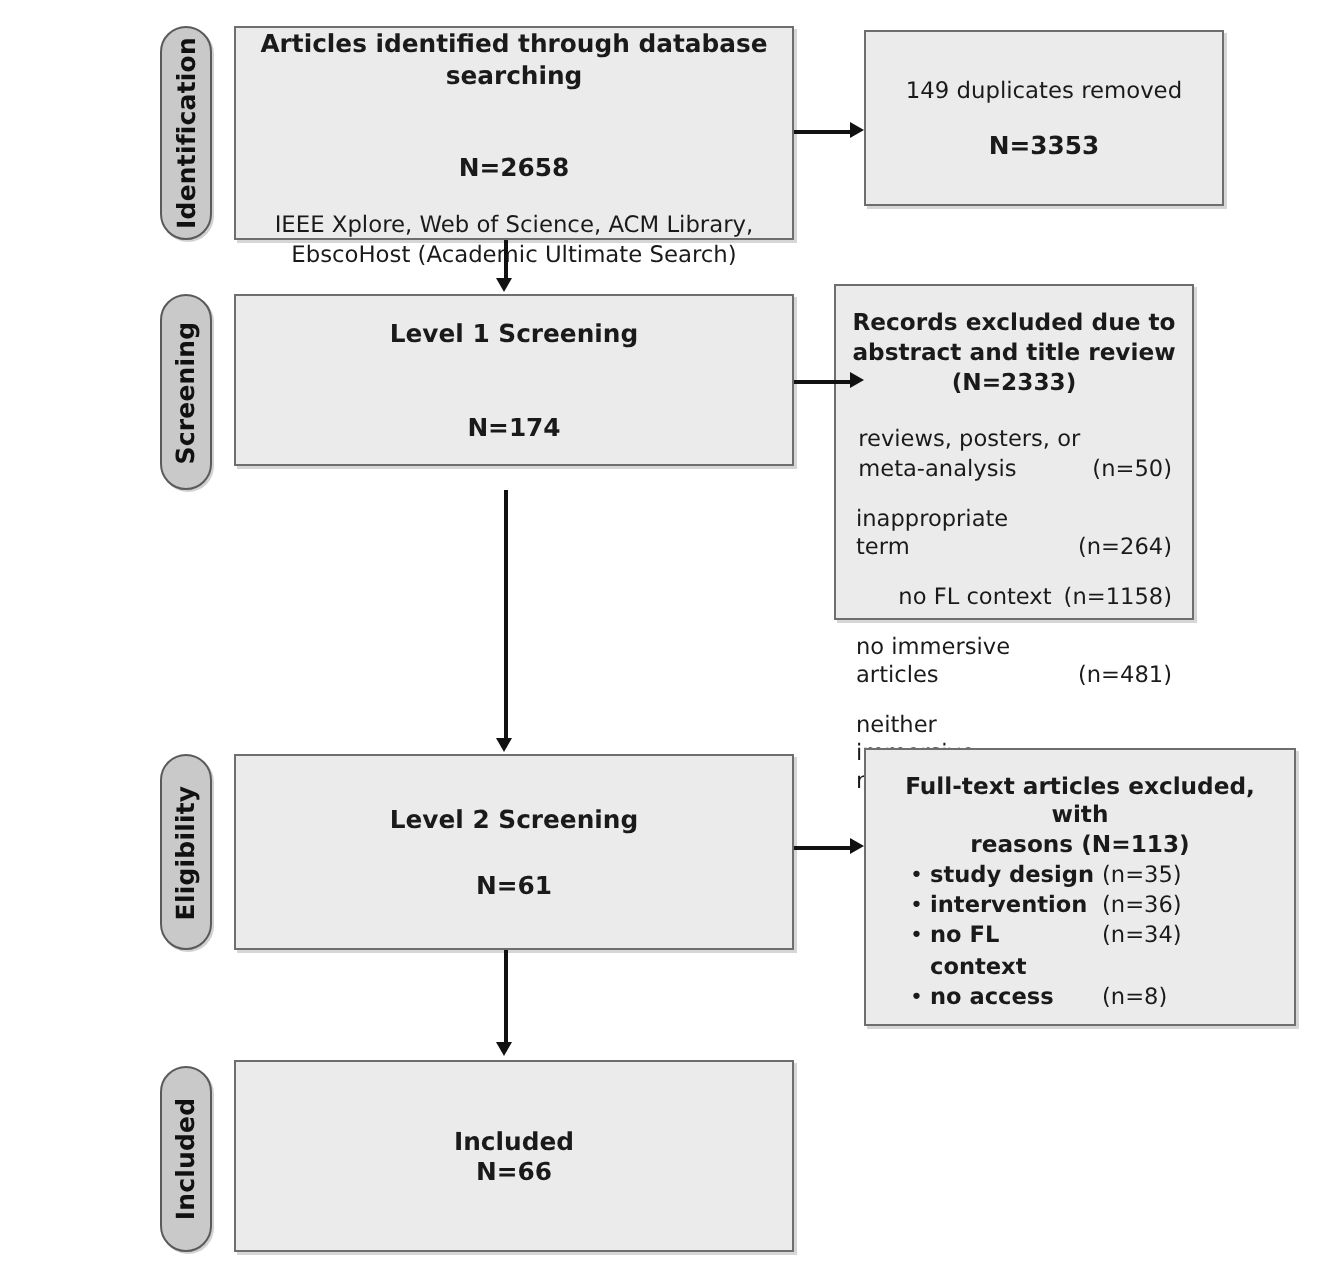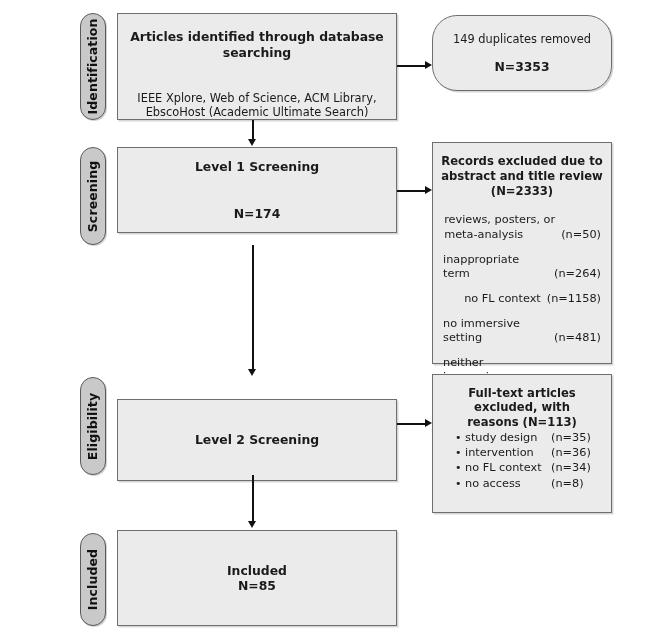--- a/index.html
+++ b/index.html
@@ -124,20 +124,21 @@
   .ft-bullet {
     width: 10px;
     flex: 0 0 10px;
     font-size: 11px;
     line-height: 1;
   }
   .ft-name {
     display: inline-block;
     width: 86px;
     flex: 0 0 86px;
+    font-weight: bold;
   }
   .ft-cnt { white-space: nowrap; }
 
   
   .vline {
     position: absolute;
     width: 1.6px;
     background: #111111;
   }
   .hline {
@@ -177,91 +178,93 @@
     <span>Eligibility</span>
   </div>
 
   <div class="stage-pill" style="left:80px; top:533px; height:93px;">
     <span>Included</span>
   </div>
 
   <div class="box" style="left:117px; top:13px; width:280px; height:107px;">
     <div class="box-inner">
       <div class="ttl" style="padding:16px 8px;">Articles identified through database searching</div>
+      <div class="num" style="margin-top:14px;">N=2658</div>
       <div class="sub" style="margin-top:14px; padding:0 8px; white-space:pre-line;">IEEE Xplore, Web of Science, ACM Library,
 EbscoHost (Academic Ultimate Search)</div>
     </div>
   </div>
 
-  <div class="box" style="left:432px; top:15px; width:180px; height:76px;border-radius:25px;">
+  <div class="box" style="left:432px; top:15px; width:180px; height:88px;">
     <div class="box-inner">
       <div class="sub">149 duplicates removed</div>
       <div class="num" style="margin-top:13px;">N=3353</div>
     </div>
   </div>
 
   <div class="hline" style="left:397px; top:65px; width:29px;"></div>
   <div class="arrow-right" style="left:425px; top:61px;"></div>
 
   <div class="vline" style="left:252px; top:120px; height:21px;"></div>
   <div class="arrow-down" style="left:248px; top:139px;"></div>
 
   <div class="box" style="left:117px; top:147px; width:280px; height:86px;">
     <div class="box-inner">
       <div class="ttl">Level 1 Screening</div>
       <div class="num" style="margin-top:32px;">N=174</div>
     </div>
   </div>
 
-  <div class="box" style="left:432px; top:142px; width:180px; height:222px;">
+  <div class="box" style="left:417px; top:142px; width:180px; height:168px;">
     <div class="box-inner topalign" style="padding-top:11px;">
       <div class="ttl" style="padding:0 8px; white-space:pre-line; font-size:11.6px;">Records excluded due to
 abstract and title review
 (N=2333)</div>
 
       <div class="reasons" style="margin-top:15px;">
         <div class="reason-row">
           <span class="reason-label">reviews, posters, or
 meta-analysis</span>
           <span class="reason-count">(n=50)</span>
         </div>
         <div class="reason-row">
           <span class="reason-label">inappropriate term</span>
           <span class="reason-count">(n=264)</span>
         </div>
         <div class="reason-row">
           <span class="reason-label">no FL context</span>
           <span class="reason-count">(n=1158)</span>
         </div>
         <div class="reason-row">
-          <span class="reason-label">no immersive setting</span>
+          <span class="reason-label">no immersive articles</span>
           <span class="reason-count">(n=481)</span>
         </div>
         <div class="reason-row">
           <span class="reason-label">neither immersive,
 nor FL setting</span>
           <span class="reason-count">(n=380)</span>
         </div>
       </div>
     </div>
   </div>
 
   <div class="hline" style="left:397px; top:190px; width:29px;"></div>
   <div class="arrow-right" style="left:425px; top:186px;"></div>
 
   <div class="vline" style="left:252px; top:245px; height:126px;"></div>
   <div class="arrow-down" style="left:248px; top:369px;"></div>
 
-  <div class="box" style="left:117px; top:399px; width:280px; height:82px;">
+  <div class="box" style="left:117px; top:377px; width:280px; height:98px;">
     <div class="box-inner">
       <div class="ttl">Level 2 Screening</div>
-    </div>
-  </div>
-
-  <div class="box" style="left:432px; top:374px; width:180px; height:139px;">
+      <div class="num" style="margin-top:18px;">N=61</div>
+    </div>
+  </div>
+
+  <div class="box" style="left:432px; top:374px; width:216px; height:139px;">
     <div class="box-inner topalign" style="padding-top:11px;">
       <div class="ft-head" style="white-space:pre-line;">Full-text articles excluded, with
 reasons (N=113)</div>
 
 
       <ul class="ft-list">
         <li>
           <span class="ft-bullet">•</span>
           <span class="ft-name">study design</span>
           <span class="ft-cnt">(n=35)</span>
@@ -287,17 +290,17 @@
 
   <div class="hline" style="left:397px; top:423px; width:29px;"></div>
   <div class="arrow-right" style="left:425px; top:419px;"></div>
 
   <div class="vline" style="left:252px; top:475px; height:48px;"></div>
   <div class="arrow-down" style="left:248px; top:521px;"></div>
 
   <div class="box" style="left:117px; top:530px; width:280px; height:96px;">
     <div class="box-inner">
       <div class="ttl">Included</div>
-      <div class="num">N=85</div>
+      <div class="num">N=66</div>
     </div>
   </div>
 
 </div>
 
 </body></html>

